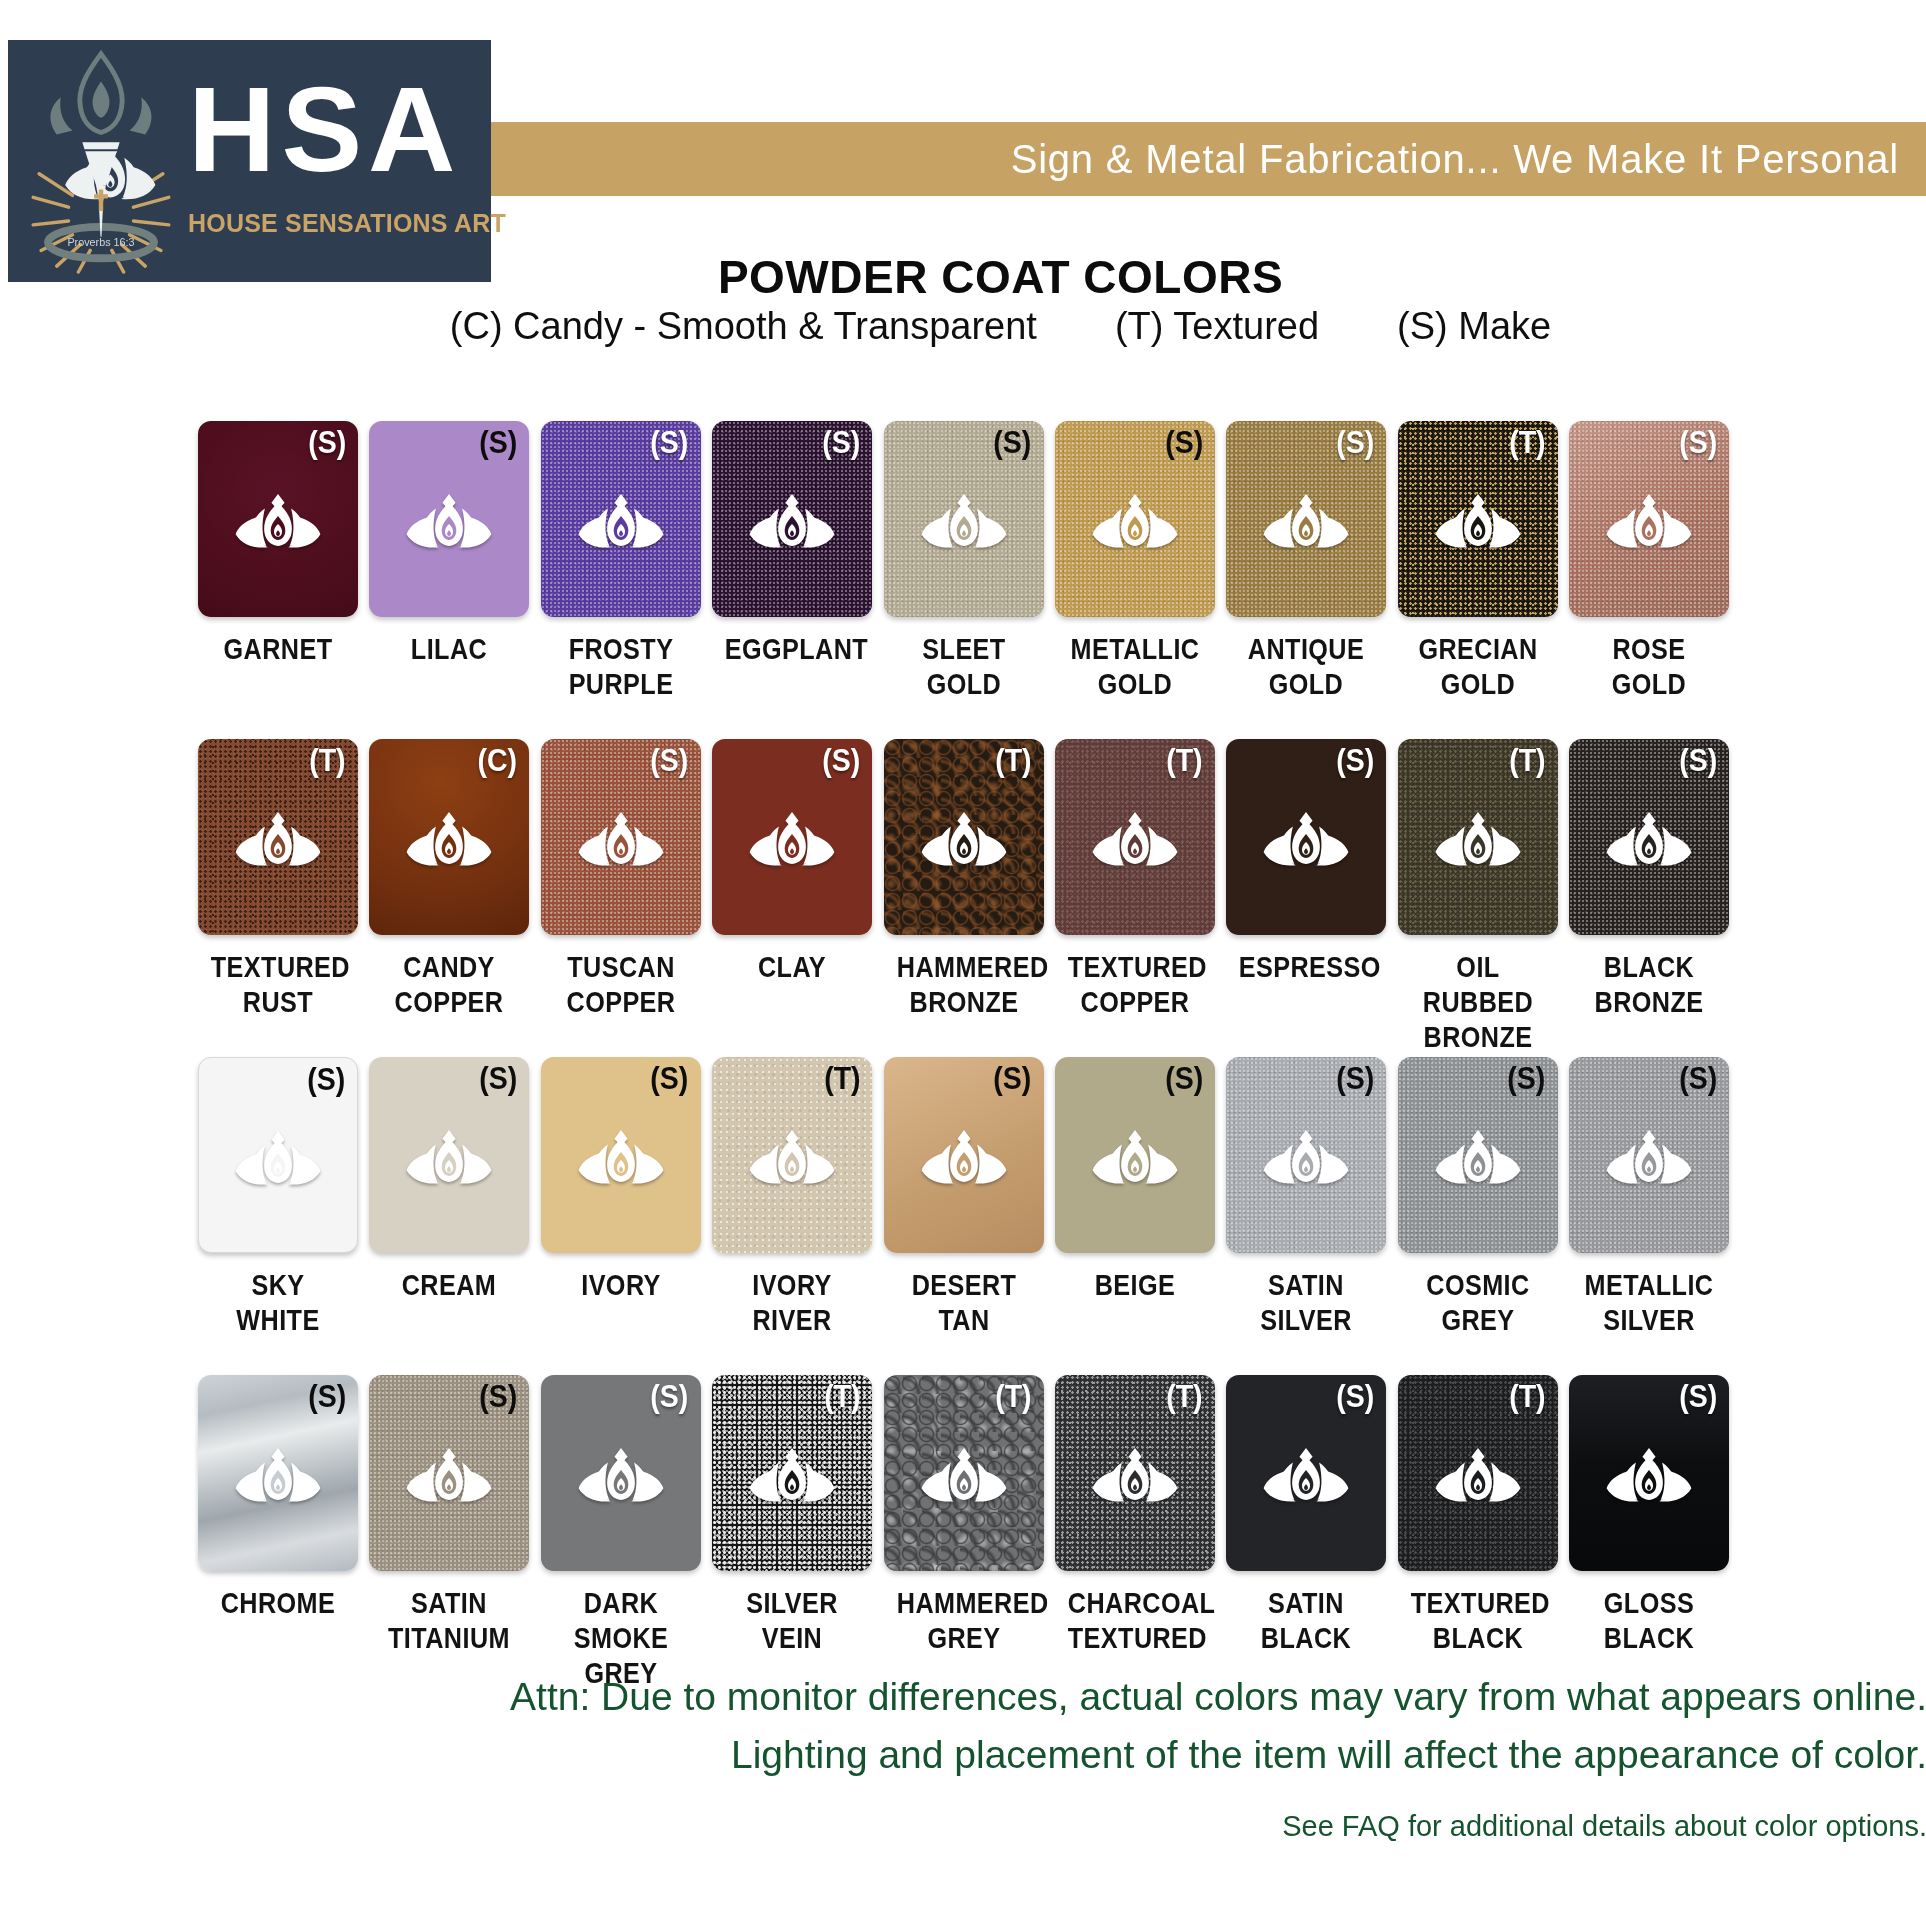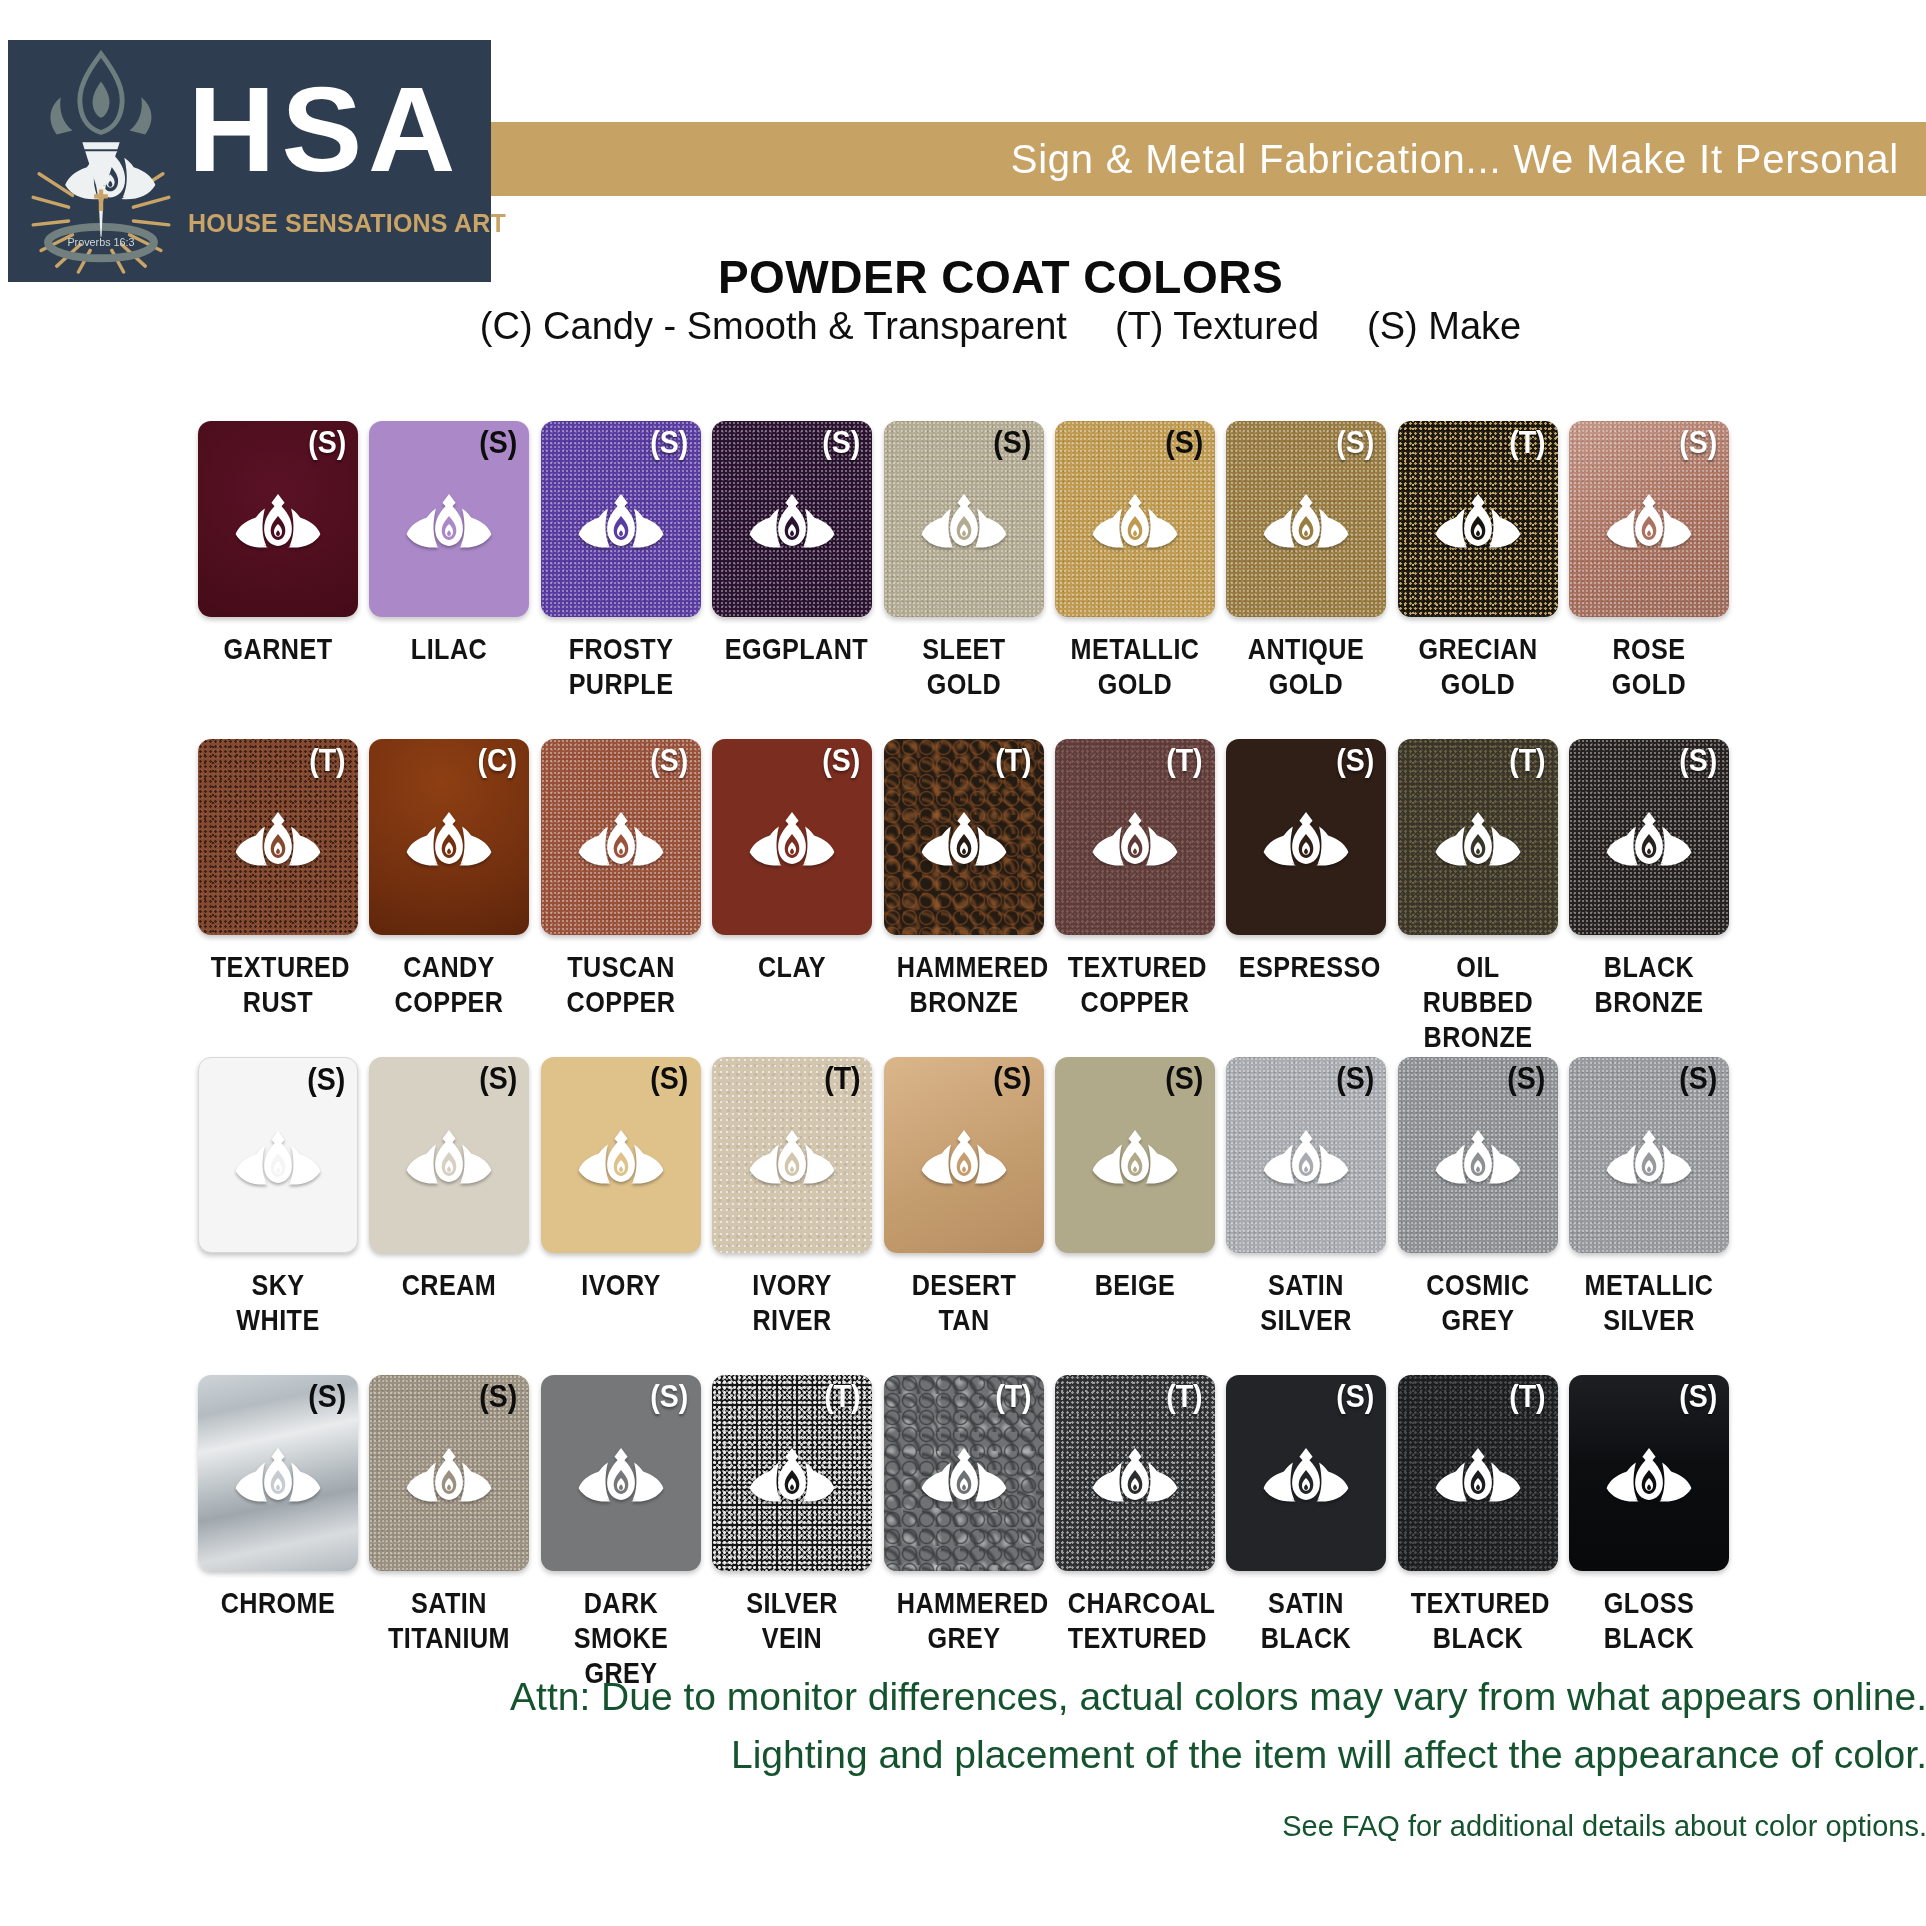--- a/index.html
+++ b/index.html
@@ -24,21 +24,21 @@
     padding-right:28px; box-sizing:border-box;
   }
   .banner-text { color:#ffffff; font-size:40px; font-weight:400; letter-spacing:0.8px; }
 
   .title {
     position:absolute; top:250px; left:75px; width:1851px; text-align:center;
     font-size:46px; font-weight:800; letter-spacing:0.5px; color:#0c0c0c;
   }
   .legend {
     position:absolute; top:305px; left:75px; width:1851px;
-    display:flex; justify-content:center; gap:48px;
+    display:flex; justify-content:center; gap:78px;
     font-size:38px; font-weight:400; color:#0f0f0f;text-align:center;
   }
 
   
   .grid {
     position:absolute; left:198px; top:421px; width:1535px;
     display:grid; grid-template-columns:repeat(9,160px); column-gap:11.4px;
   }
   .cell { width:160px; height:318px; }
   .face {

